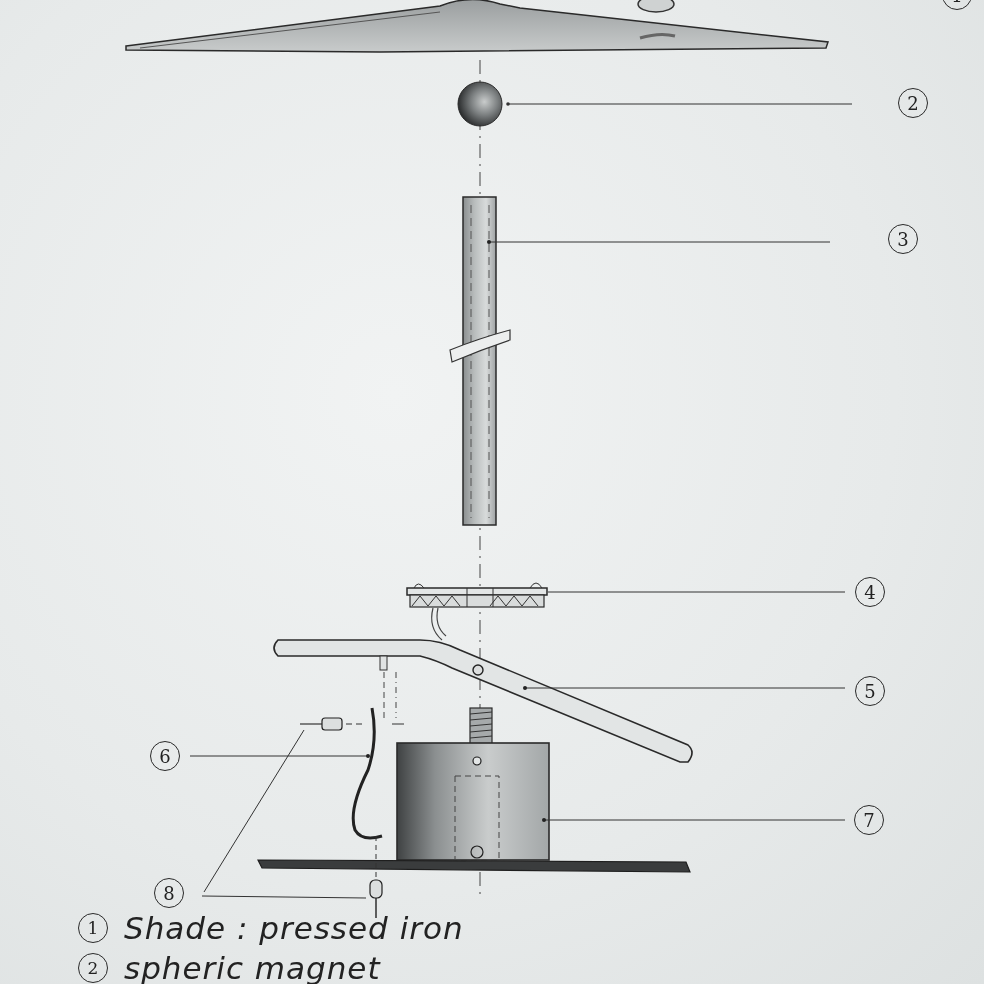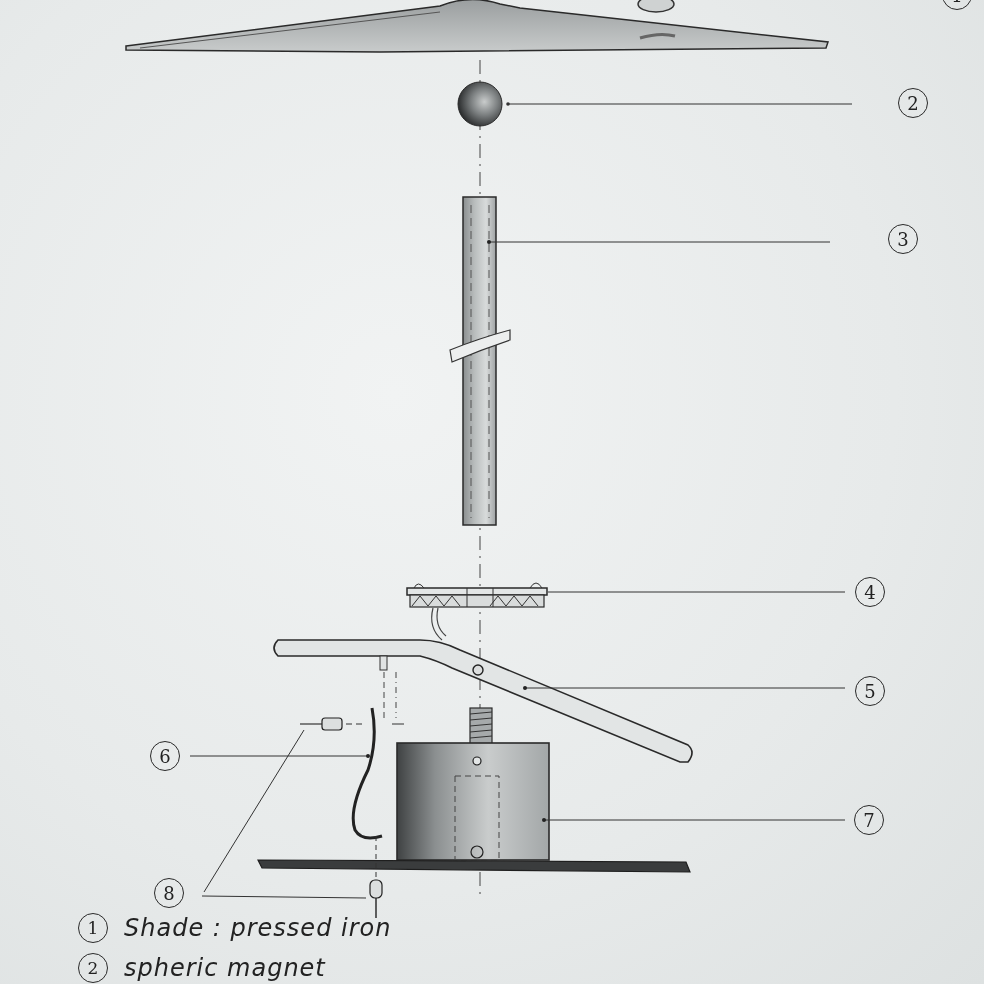--- a/index.html
+++ b/index.html
@@ -22,21 +22,21 @@
   .legend {
     position: absolute; left: 78px; top: 908px;
     font-family: "DejaVu Sans", sans-serif; color: #222;
   }
   .legend-row { display: flex; align-items: center; height: 40px; }
   .legend-num {
     width: 30px; height: 30px; border: 1.6px solid #2a2a2a; border-radius: 50%;
     display: flex; align-items: center; justify-content: center; font-size: 17px;
     box-sizing: border-box; margin-right: 16px; font-family: "DejaVu Serif", serif;
   }
-  .legend-text { font-size: 24px; letter-spacing: 1px; font-style: italic; font-family: "DejaVu Sans", sans-serif; }
+  .legend-text { font-size: 31px; letter-spacing: 1px; font-style: italic; font-family: "DejaVu Sans", sans-serif; }
 </style>
 </head>
 <body>
 
 <div class="sheet">
   <svg class="drawing" width="984" height="984" viewBox="0 0 984 984">
     <defs>
       <linearGradient id="rodGrad" x1="0" x2="1" y1="0" y2="0">
         <stop offset="0" stop-color="#8a8e8f"></stop>
         <stop offset="0.35" stop-color="#b9bdbd"></stop>

